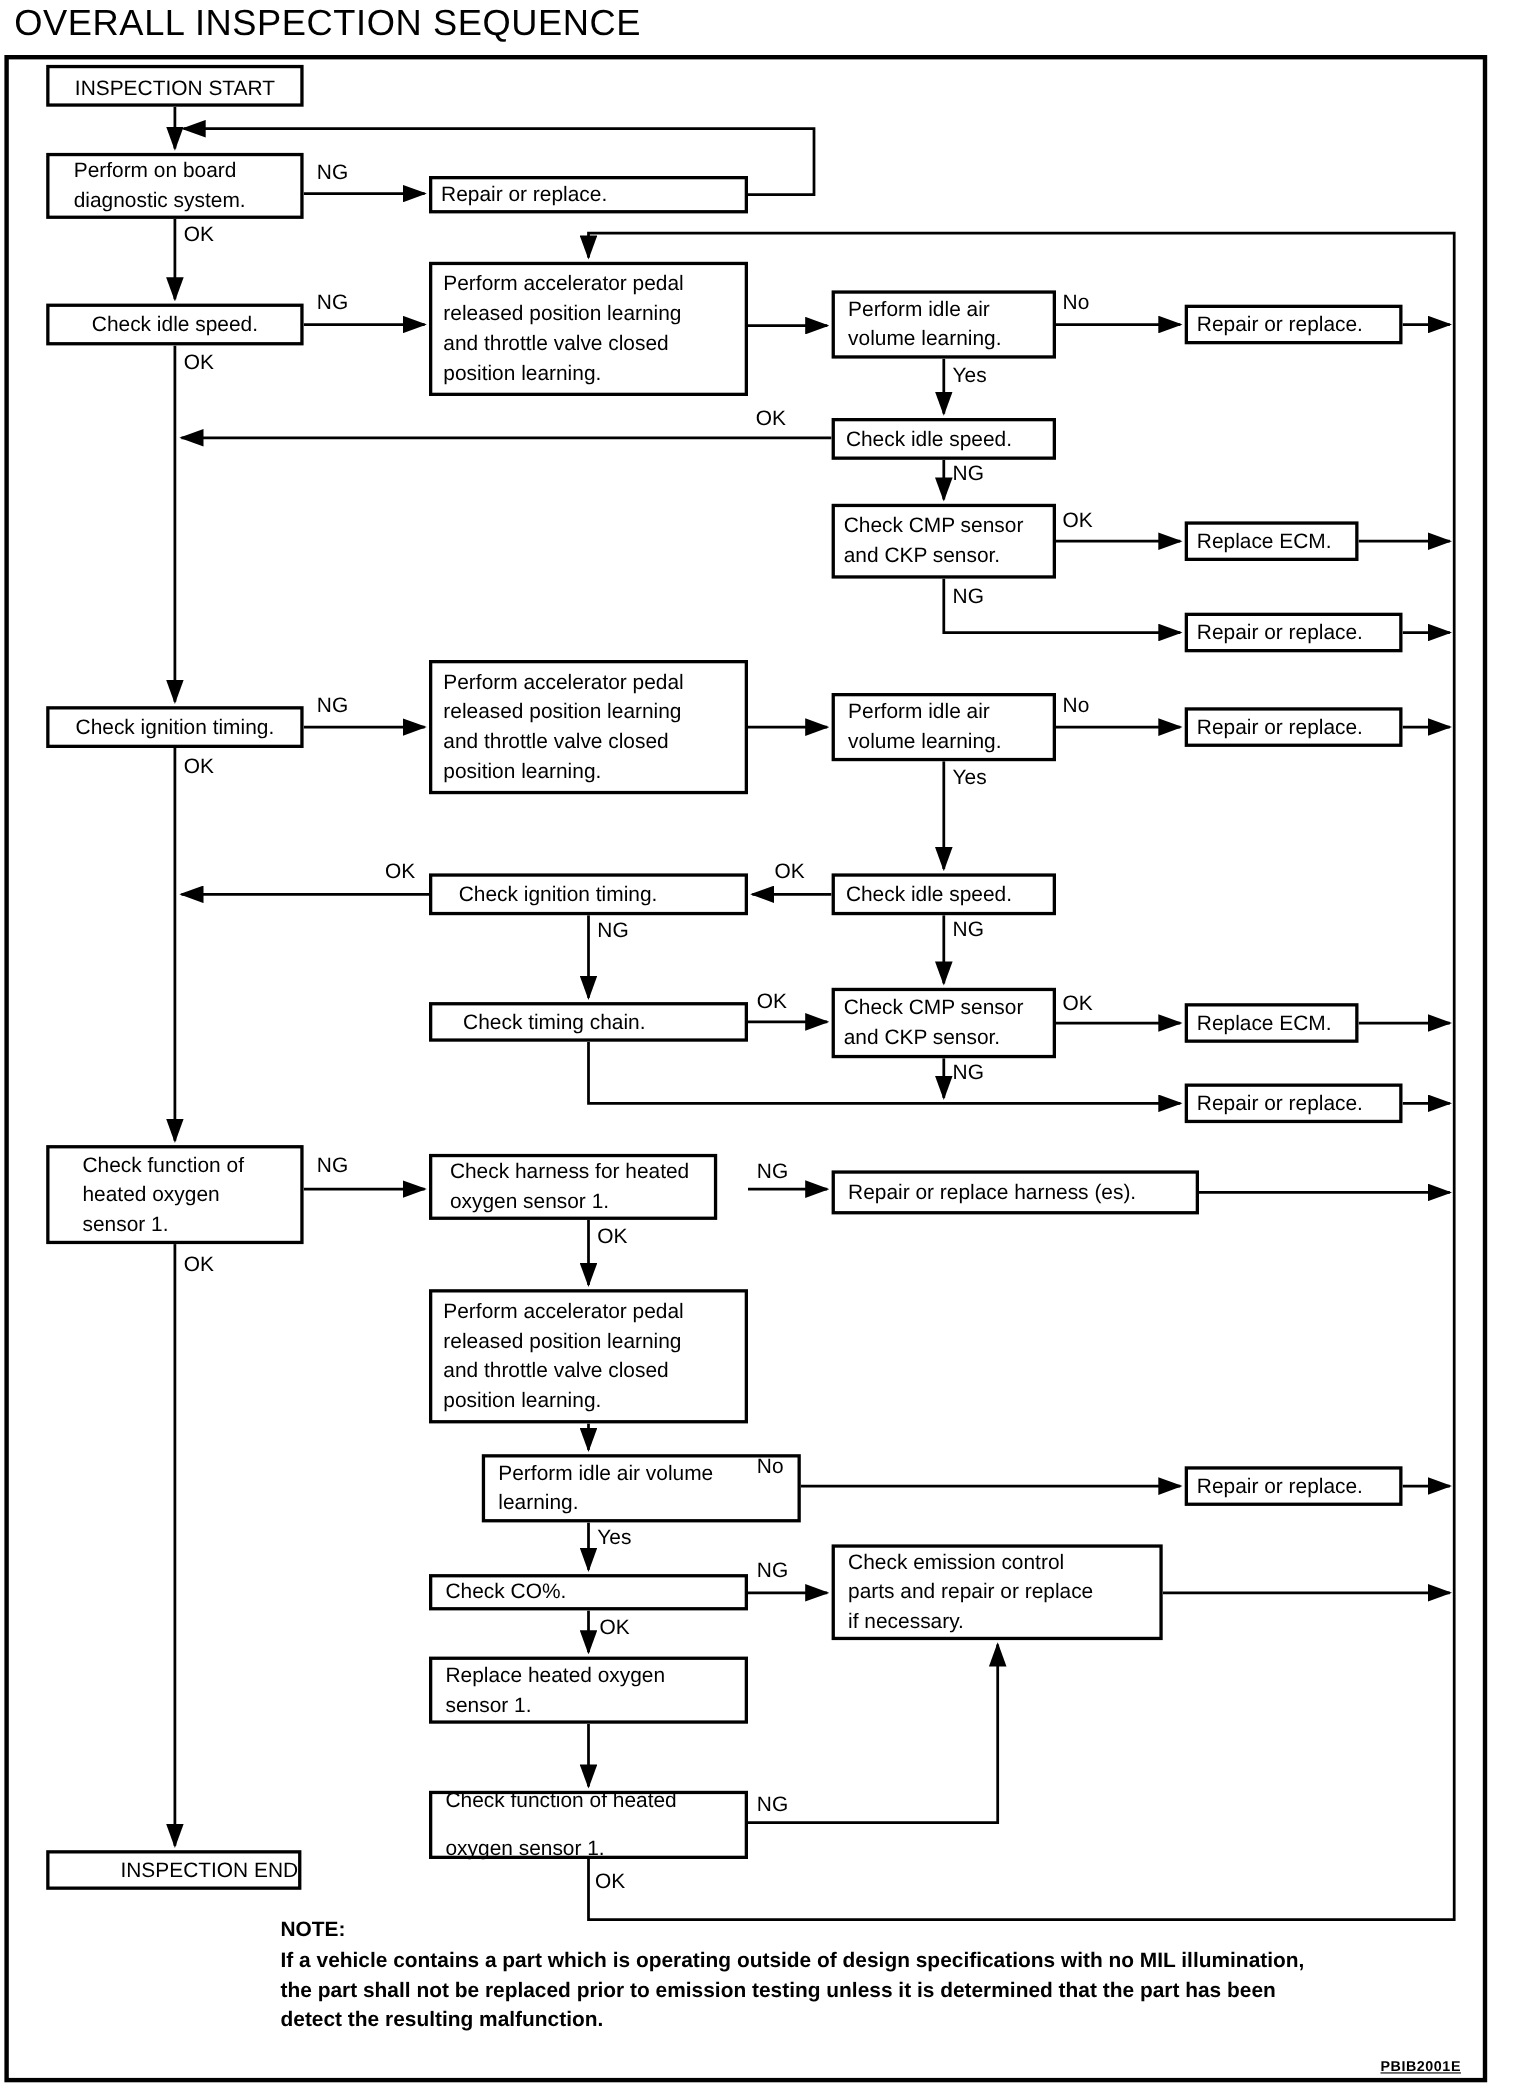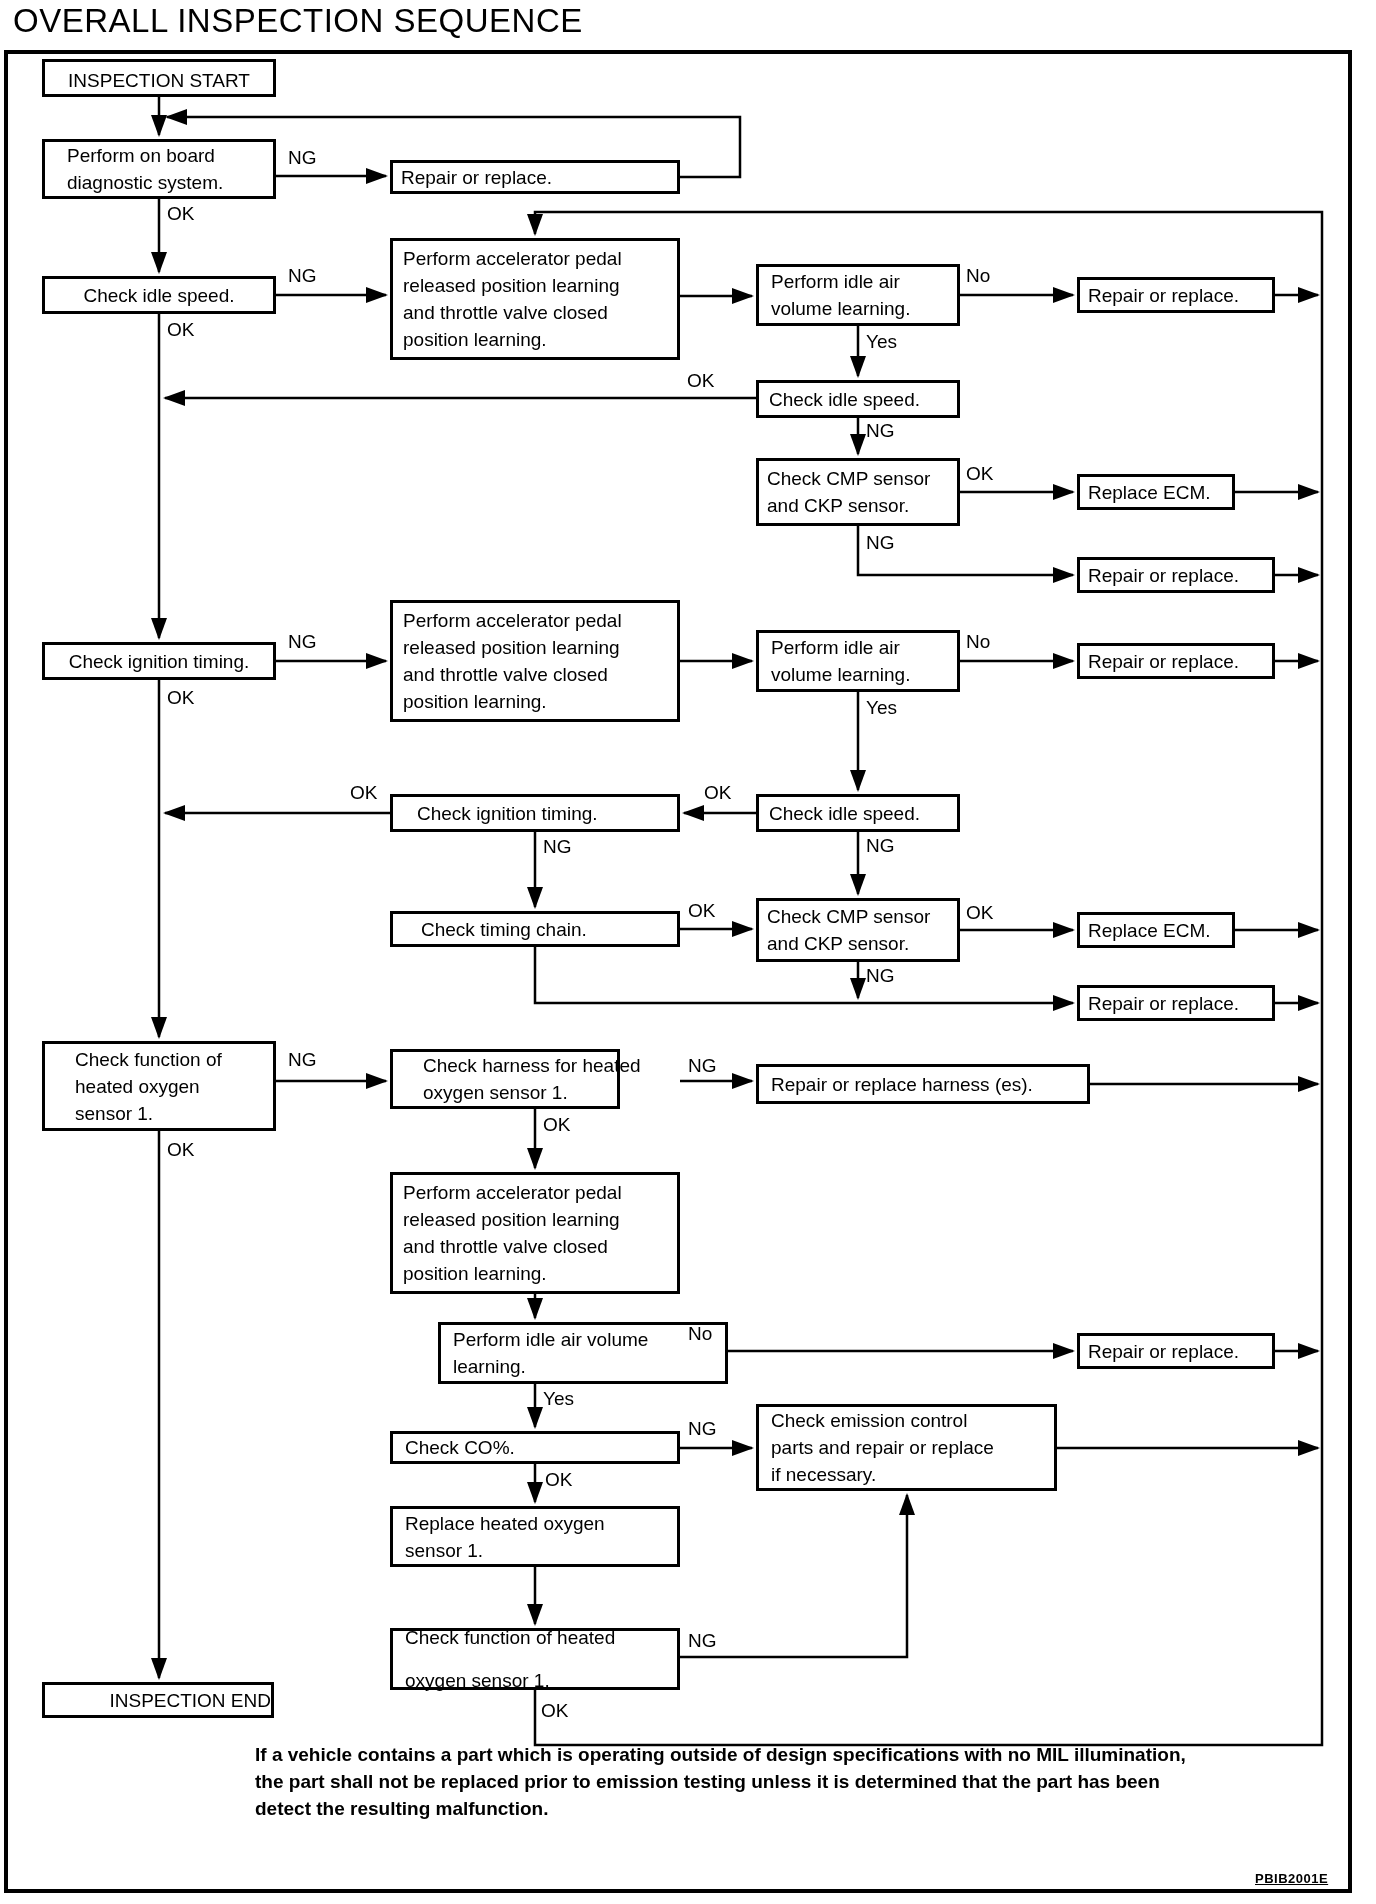--- a/index.html
+++ b/index.html
@@ -158,21 +158,21 @@
         <div class="bline">Replace ECM.</div>
       </div>
       <div class="node" style="left: 1077px; top: 985px; width: 198px; height: 36px; padding-left: 8px;">
         <div class="bline">Repair or replace.</div>
       </div>
       <div class="node" style="left: 42px; top: 1041px; width: 234px; height: 90px; padding-left: 30px;">
         <div class="bline">Check function of</div>
         <div class="bline">heated oxygen</div>
         <div class="bline">sensor 1.</div>
       </div>
-      <div class="node" style="left: 390px; top: 1049px; width: 230px; height: 60px; padding-left: 30px;">
+      <div class="node" style="left: 390px; top: 1049px; width: 262px; height: 60px; padding-left: 16px;">
         <div class="bline">Check harness for heated</div>
         <div class="bline">oxygen sensor 1.</div>
       </div>
       <div class="node" style="left: 756px; top: 1064px; width: 334px; height: 40px; padding-left: 12px; justify-content: center;">
         <div class="bline">Repair or replace harness (es).</div>
       </div>
       <div class="node" style="left: 390px; top: 1172px; width: 290px; height: 122px; padding-left: 10px;">
         <div class="bline">Perform accelerator pedal</div>
         <div class="bline">released position learning</div>
         <div class="bline">and throttle valve closed</div>
@@ -233,19 +233,20 @@
       <span class="blabel" style="left: 543px; top: 1115px;">OK</span>
       <span class="blabel" style="left: 688px; top: 1324px;">No</span>
       <span class="blabel" style="left: 543px; top: 1389px;">Yes</span>
       <span class="blabel" style="left: 688px; top: 1419px;">NG</span>
       <span class="blabel" style="left: 545px; top: 1470px;">OK</span>
       <span class="blabel" style="left: 688px; top: 1631px;">NG</span>
       <span class="blabel" style="left: 541px; top: 1701px;">OK</span>
     </div>
 
   <div id="note-block">
+    <div id="note-heading">NOTE:</div>
     <div class="note-line">If a vehicle contains a part which is operating outside of design specifications with no MIL illumination,</div>
     <div class="note-line">the part shall not be replaced prior to emission testing unless it is determined that the part has been</div>
     <div class="note-line">detect the resulting malfunction.</div>
   </div>
 
   <div id="figure-code">PBIB2001E</div>
 </div>
 
 </body></html>

